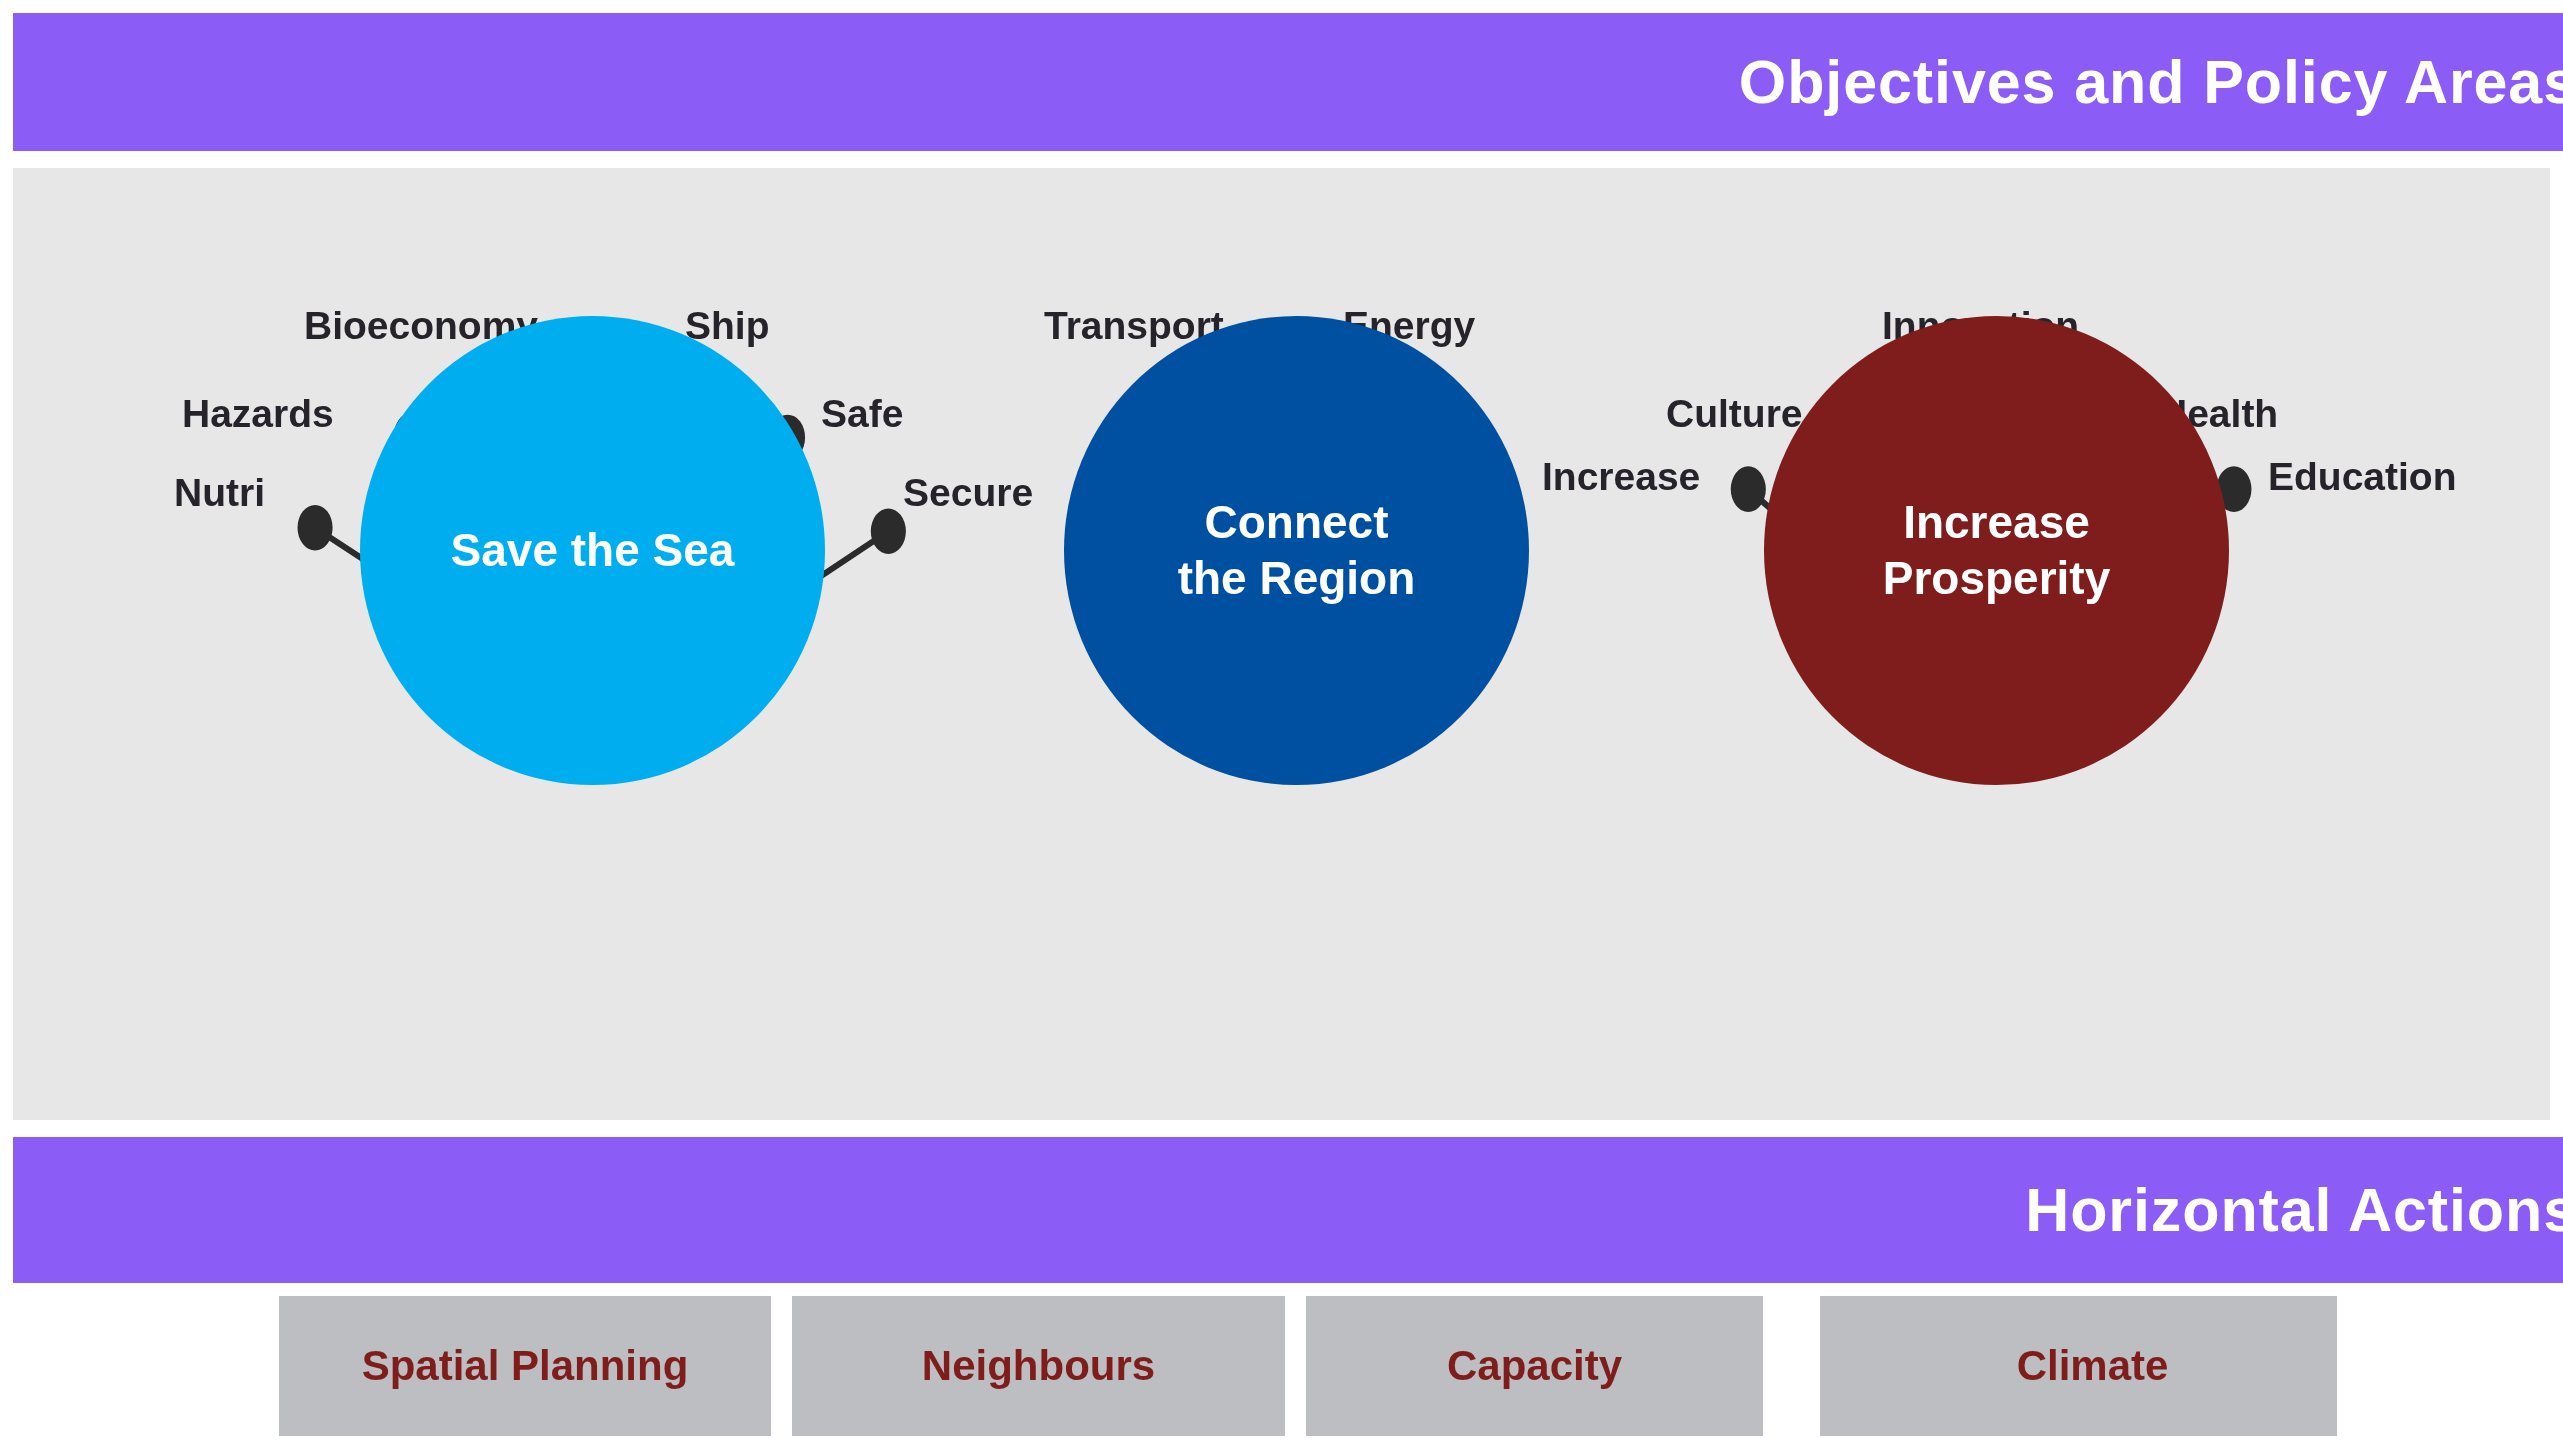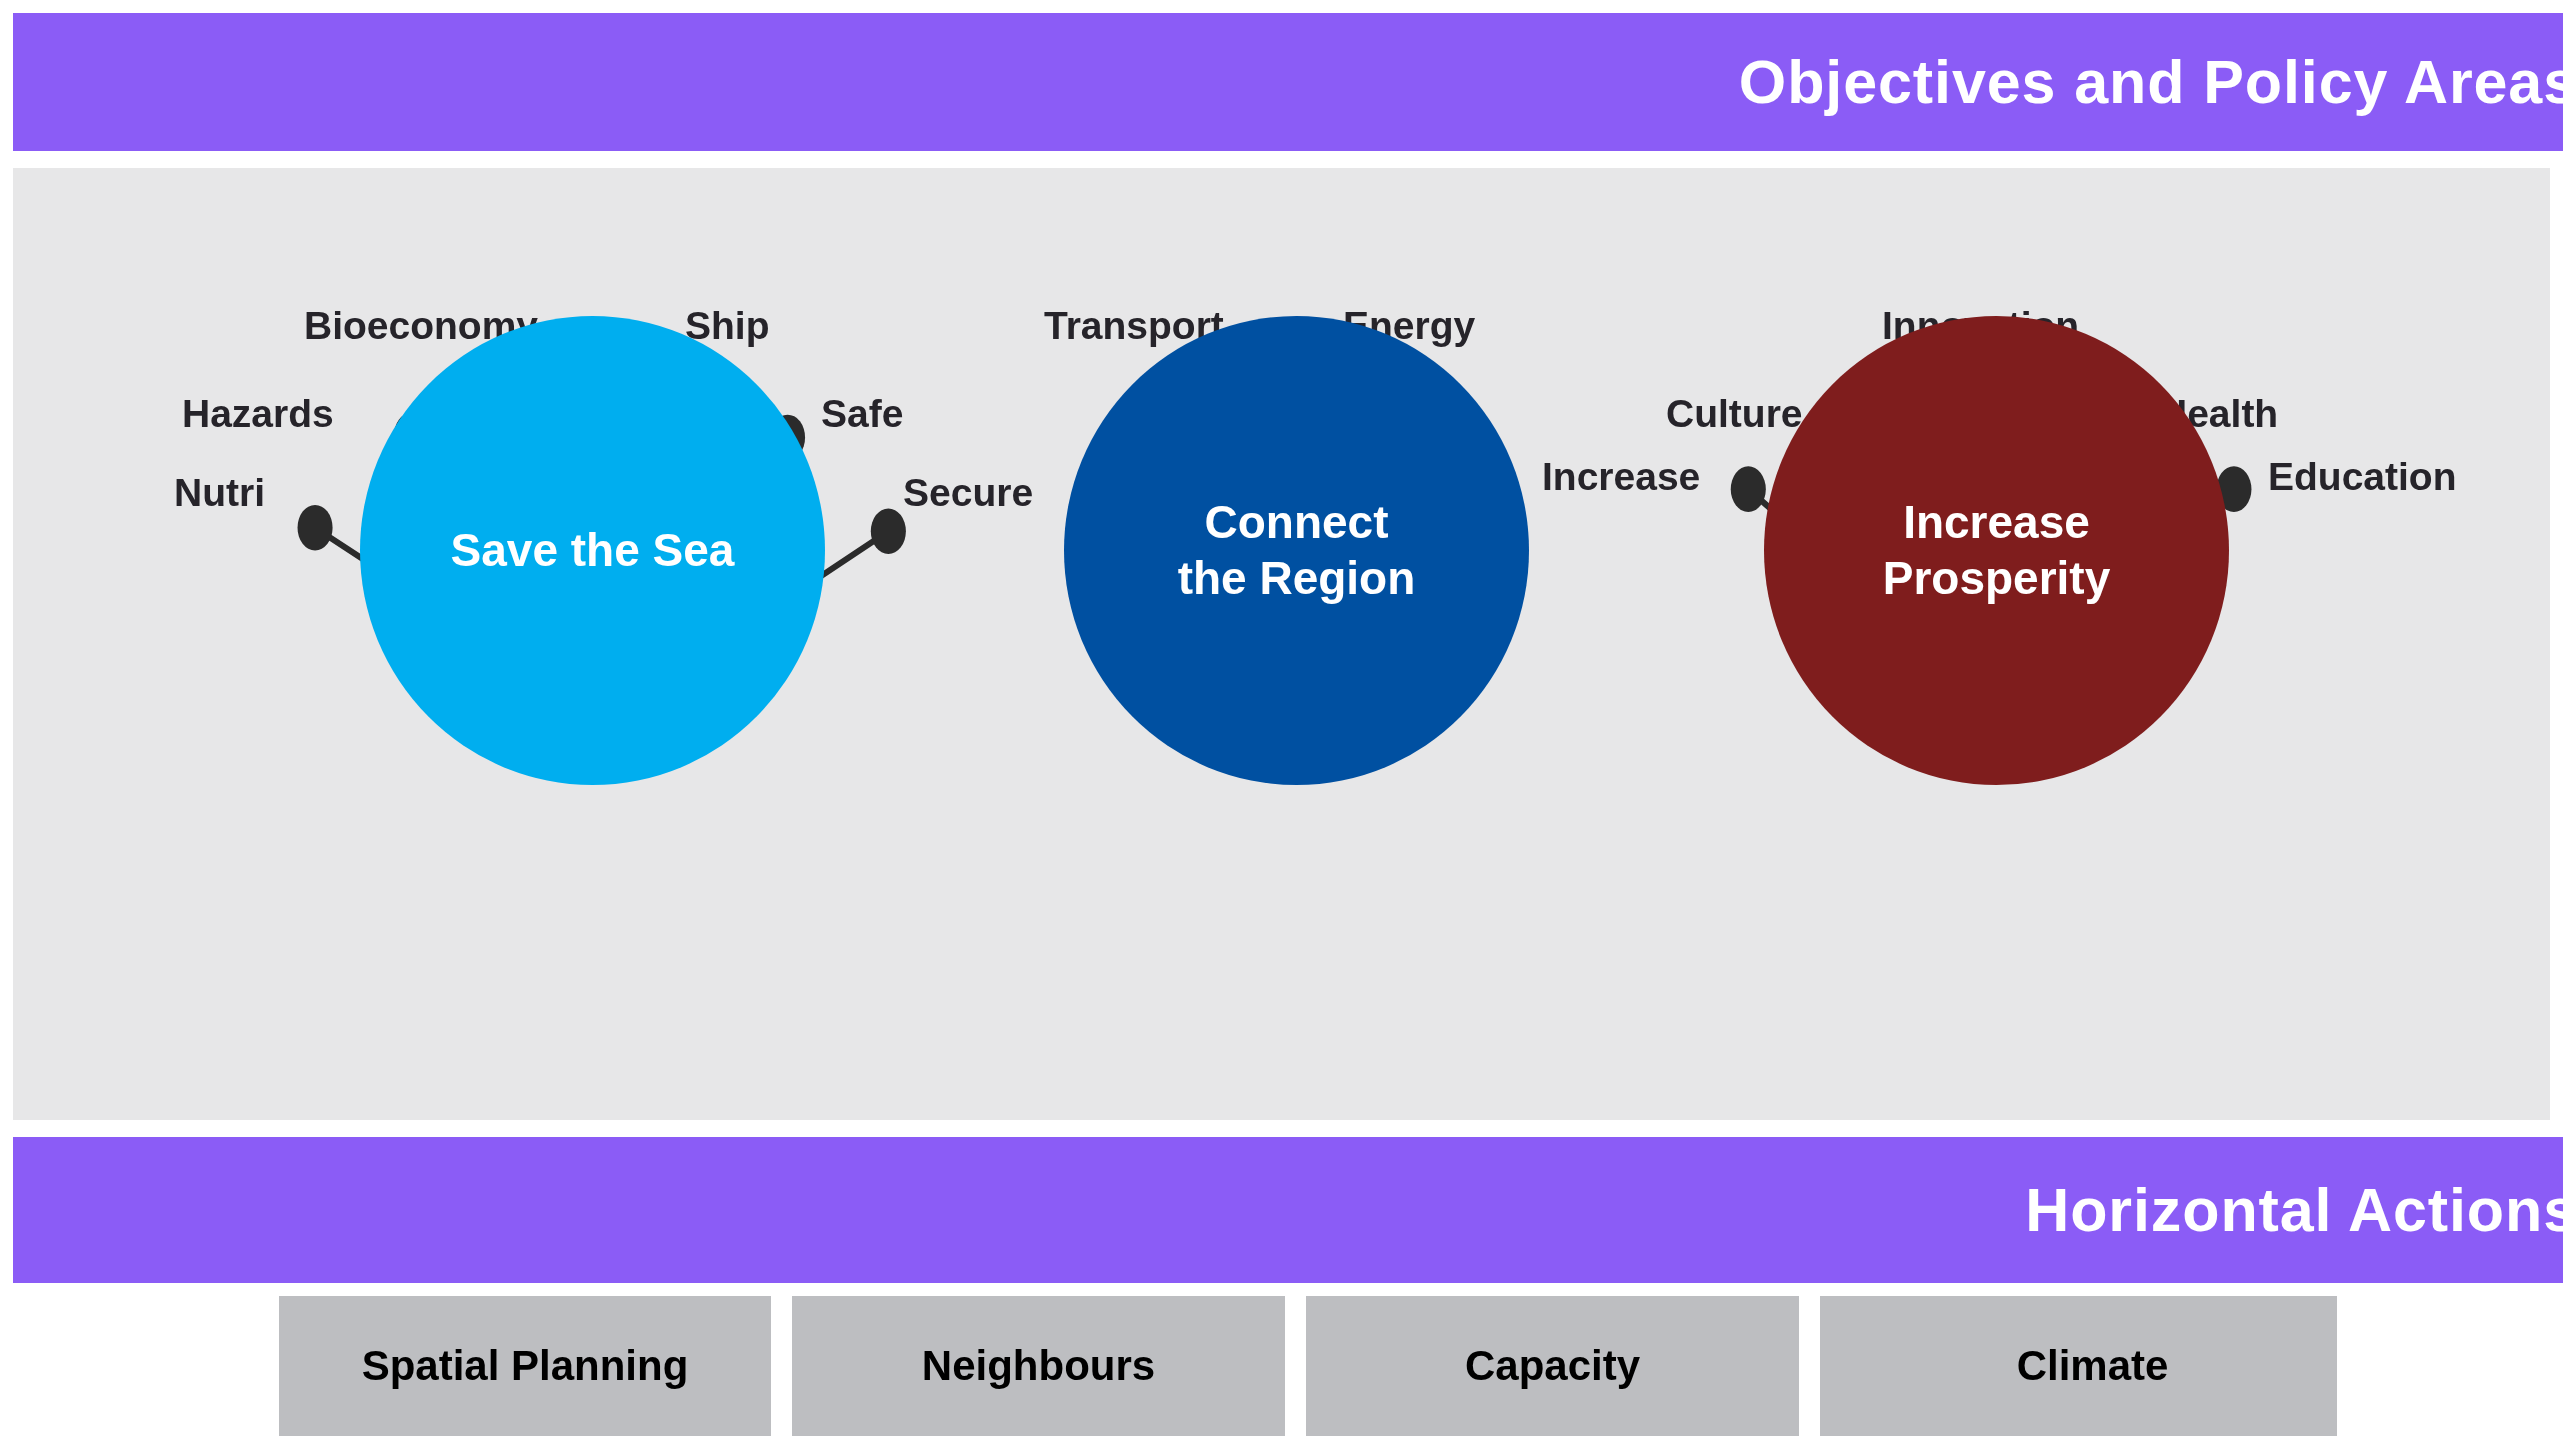--- a/index.html
+++ b/index.html
@@ -31,25 +31,25 @@
   #circle-connect{left:1064px;top:316px;background:#0050A1;}
   #circle-increase{left:1764px;top:316px;background:#7f1d1d;}
   .spoke-label{
     position:absolute;color:#26242A;font-size:39px;font-weight:bold;white-space:nowrap;line-height:1.1;
   }
   .action-box{
     position:absolute;top:1296px;height:140px;background:#BDBEC1;
     display:flex;align-items:center;justify-content:center;
   }
   .action-label{
-    color:#000000;font-size:42px;font-weight:bold;white-space:nowrap;
+    color:#7f1d1d;font-size:42px;font-weight:bold;white-space:nowrap;
   }
   #action-0{left:279px;width:492px;}
   #action-1{left:792px;width:493px;}
-  #action-2{left:1306px;width:493px;}
+  #action-2{left:1306px;width:457px;}
   #action-3{left:1820px;width:489px;padding-left:28px;}
 </style>
 </head>
 <body>
 
 <div id="page-root">
 
   <div class="banner" id="objectives-banner">
     <span class="banner-text">Objectives and Policy Areas</span>
   </div>

